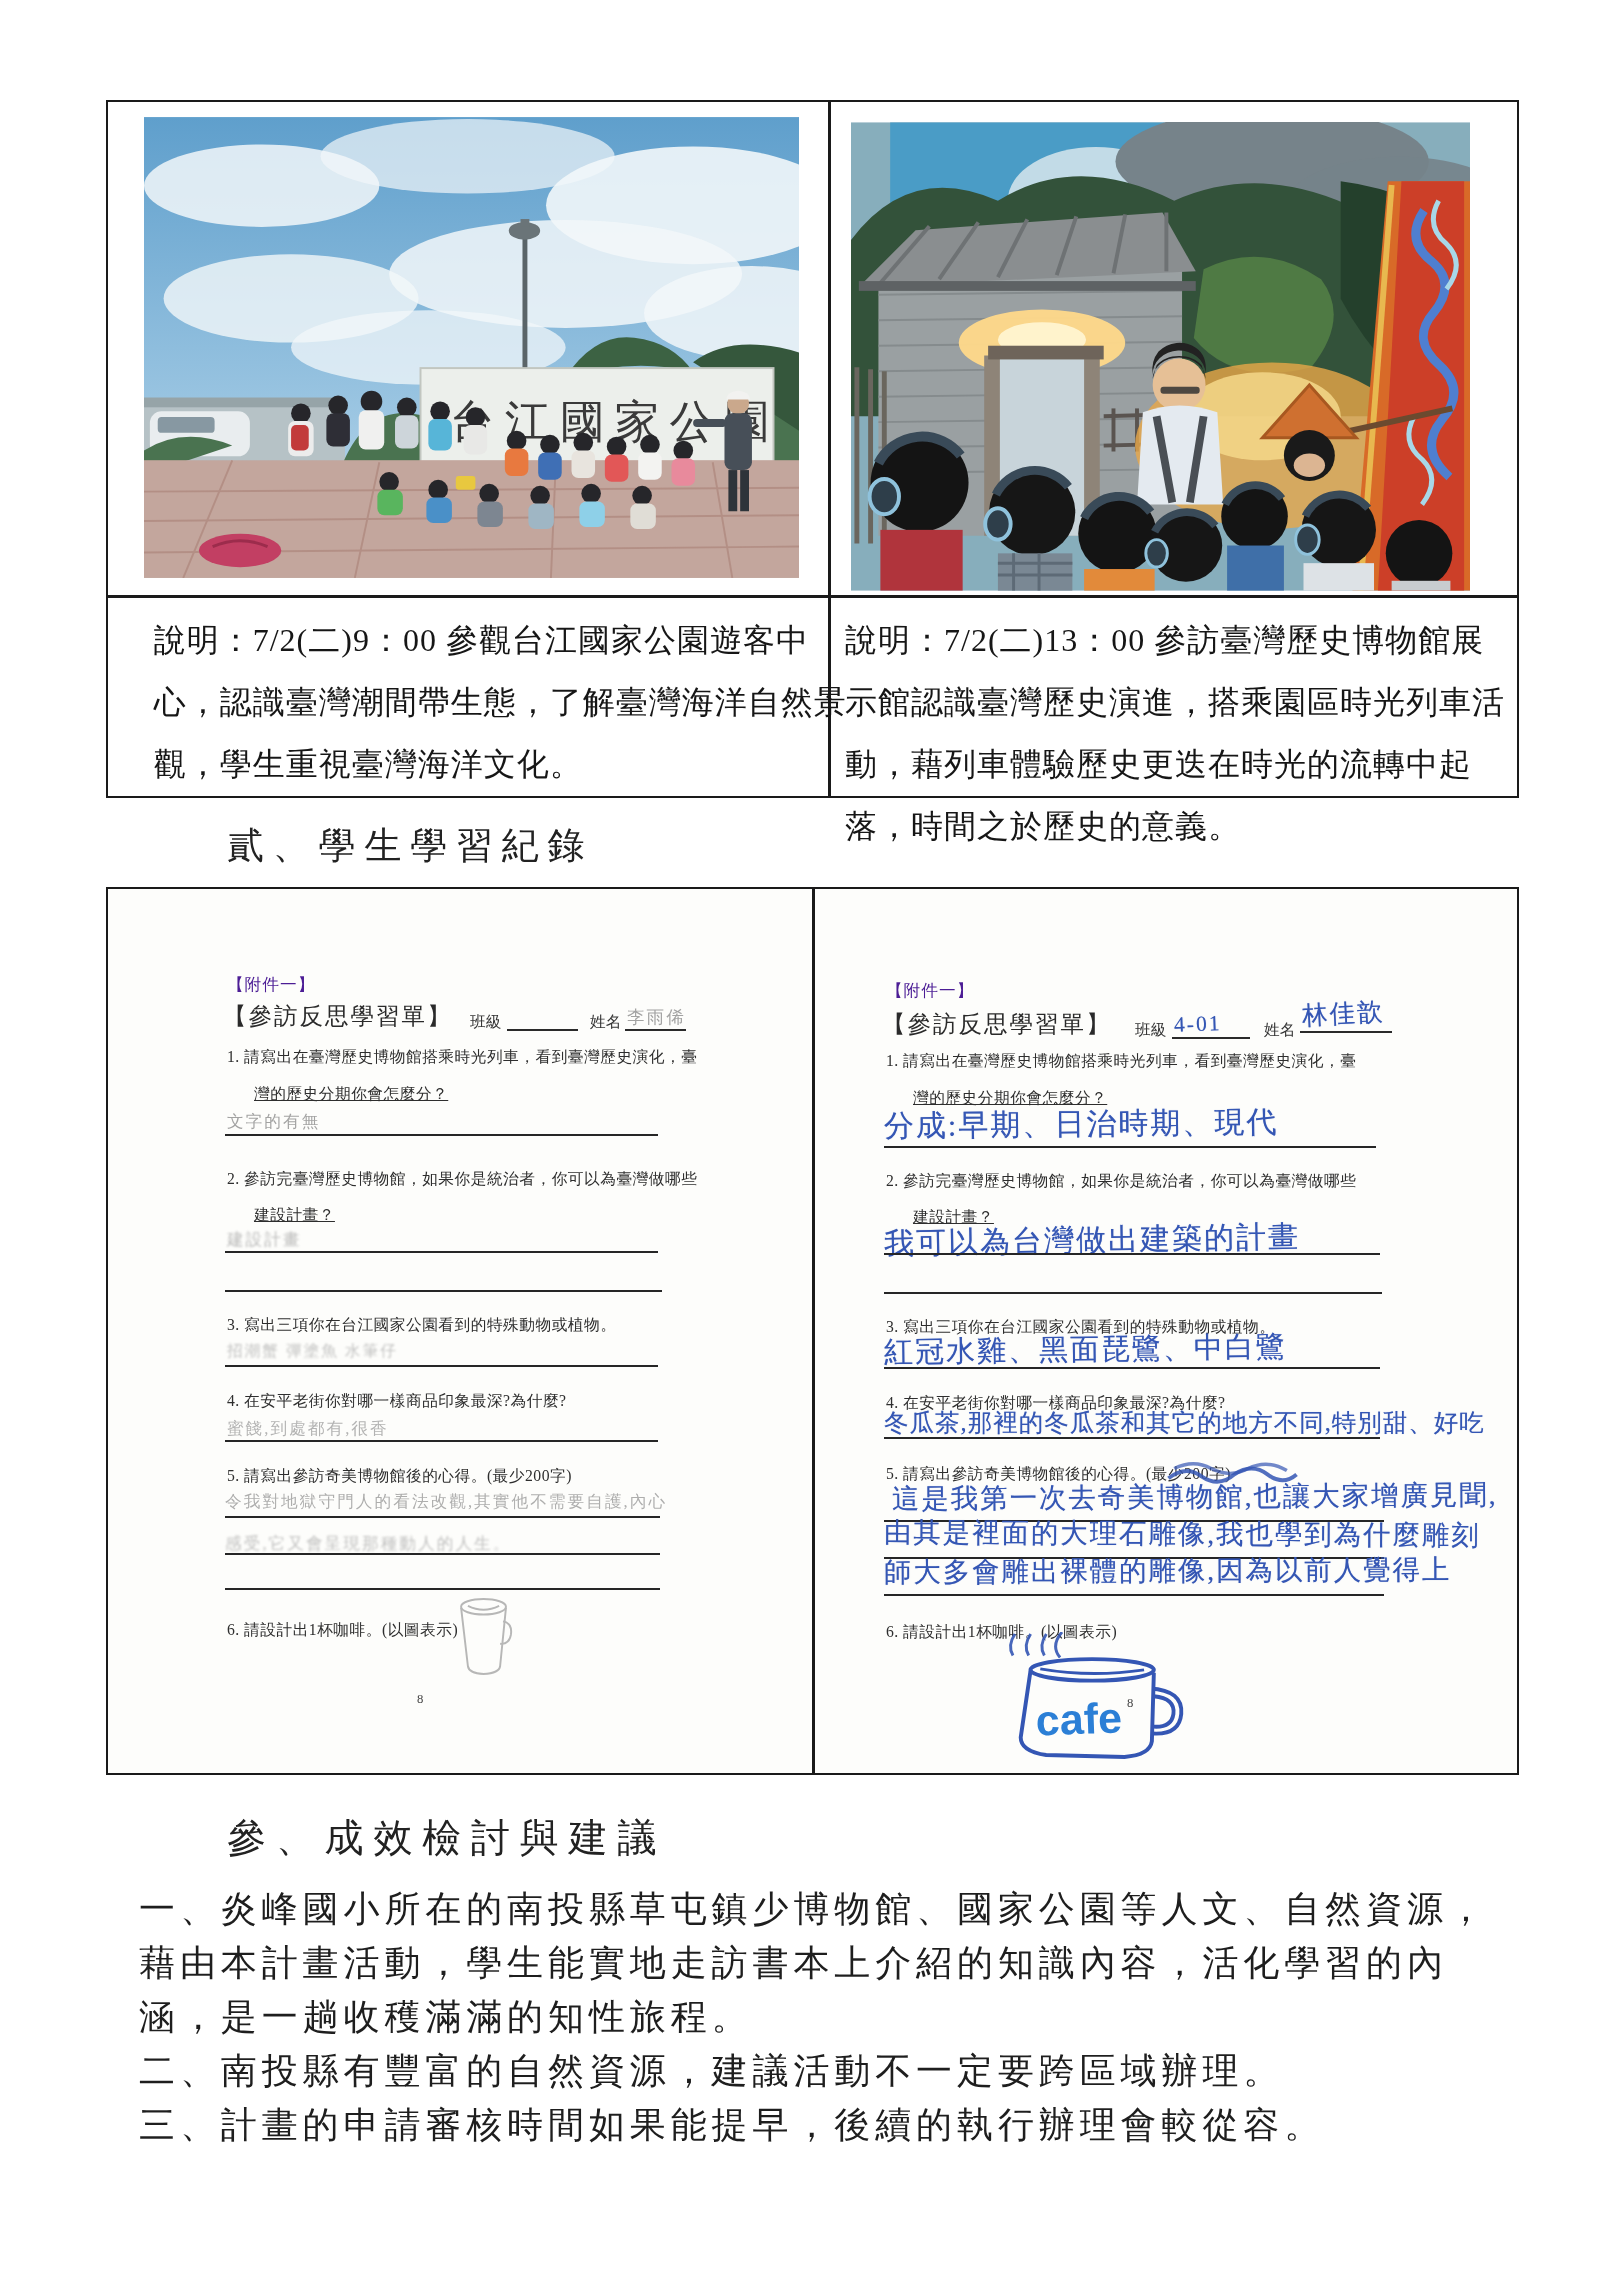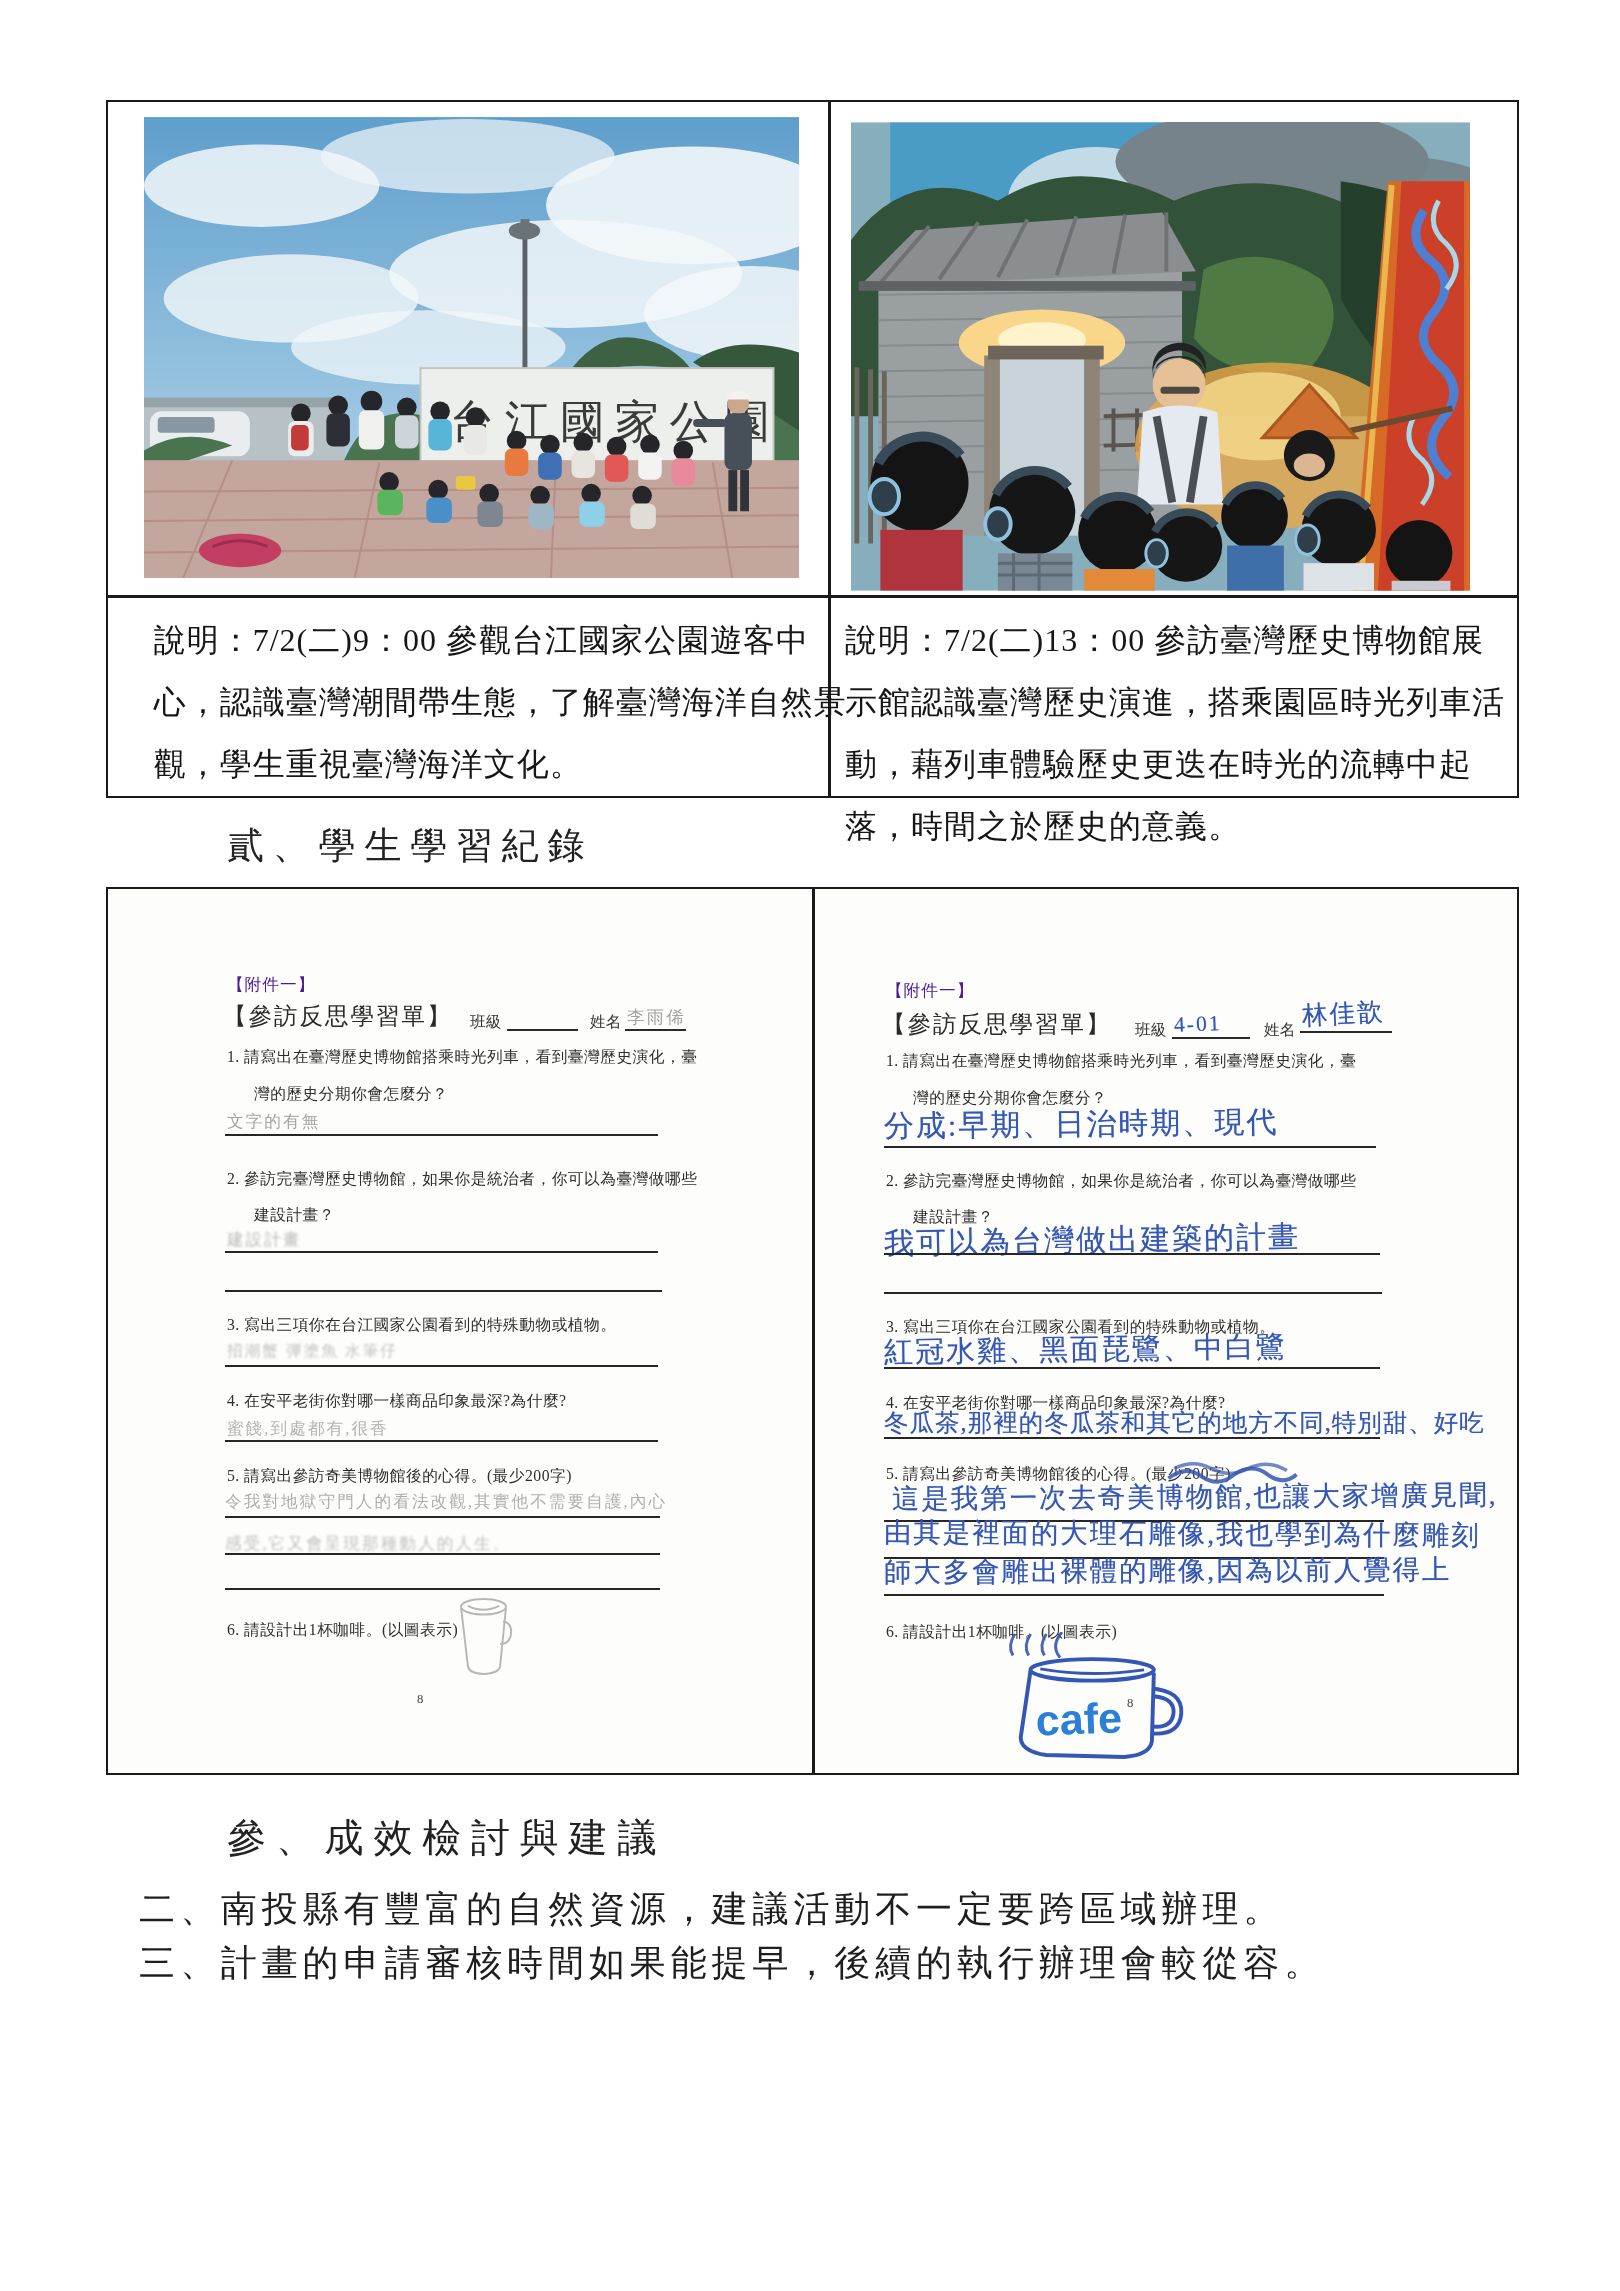--- a/index.html
+++ b/index.html
@@ -24,21 +24,21 @@
   .wsbox .vdiv{position:absolute;left:704px;top:0;width:2.9px;height:100%;background:#1a1a1a;}
   .sheet{position:absolute;font-size:15.7px;color:#2c2c2c;}
   .sheet.sl{left:115px;top:78px;width:461px;height:784px;}
   .sheet.sr{left:774px;top:78px;width:518px;height:784px;}
   .sheet *{position:absolute;}
   .attach{left:3.9px;font-size:16.7px;letter-spacing:1px;color:#4c1d95;}
   .wtitle{left:0;font-size:23.5px;letter-spacing:2px;color:#2a2a2a;}
   .flabel{font-size:15.7px;color:#333;}
   .fline{height:29px;border-bottom:2px solid #2a2a2a;}
   .q{left:3.9px;font-size:15.7px;letter-spacing:0.5px;color:#2e2e2e;white-space:nowrap;}
-  .qc{left:31px;}
+  .qc{left:31px;text-decoration:underline;}
   .ul{height:0;border-bottom:2px solid #262626;left:2px;}
   .pen{color:#8d8d8d;opacity:.8;filter:blur(0.5px);white-space:nowrap;letter-spacing:2px;}
   .blue{color:#3456b4;white-space:nowrap;letter-spacing:2px;text-shadow:0 0 0.7px rgba(52,86,180,.55);}
   .pagenum{font-size:12.7px;color:#444;}
   .hand-name{bottom:0px;left:2px;}
 
   
   .review{position:absolute;left:139px;top:1882px;width:1370px;font-size:36px;line-height:54px;letter-spacing:4.9px;color:#1e1e1e;}
   .review p{margin:0;position:relative;}
 </style>
@@ -444,18 +444,19 @@
           <path d="M34,14 q52,9 106,1" fill="none" stroke-width="3"></path>
         </g>
         <text x="30" y="82" font-size="44" font-weight="bold" fill="#2b7fd6" font-family="Liberation Sans, DejaVu Sans, sans-serif" transform="rotate(-2 30 82)">cafe</text>
       </svg>
       <div class="pagenum" style="left:245px;top:729px">8</div>
     </div>
   </div>
 
   <div class="h3">參、成效檢討與建議</div>
   <div class="review">
+    <p>一、炎峰國小所在的南投縣草屯鎮少博物館、國家公園等人文、自然資源，藉由本計畫活動，學生能實地走訪書本上介紹的知識內容，活化學習的內涵，是一趟收穫滿滿的知性旅程。</p>
     <p>二、南投縣有豐富的自然資源，建議活動不一定要跨區域辦理。</p>
     <p>三、計畫的申請審核時間如果能提早，後續的執行辦理會較從容。</p>
   </div>
 
 </div>
 
 
 </body></html>

